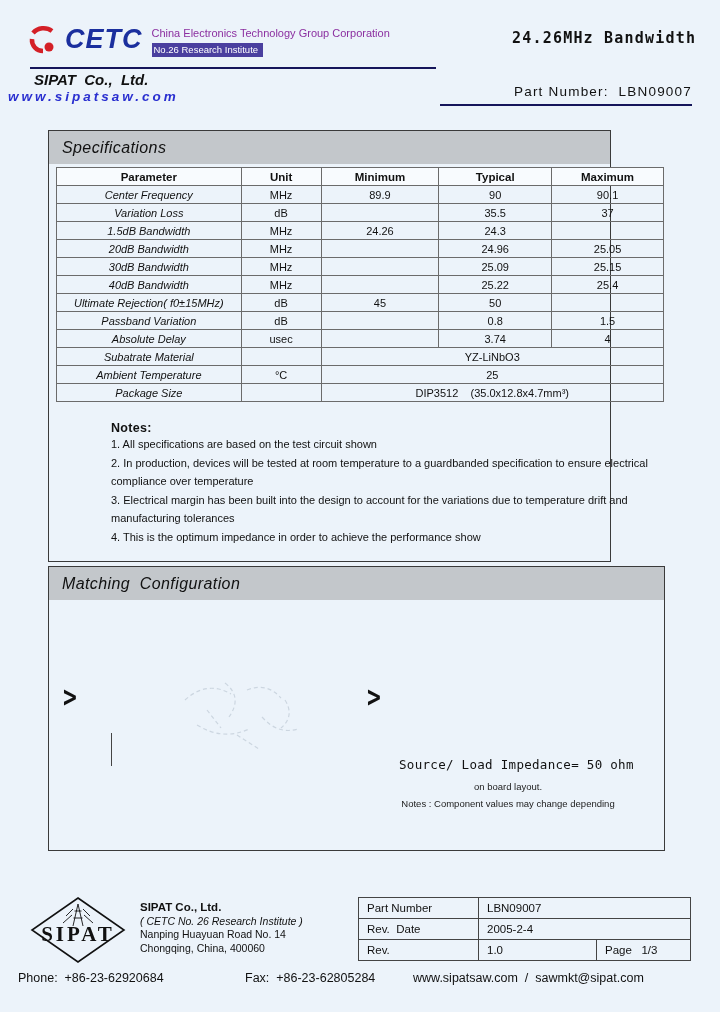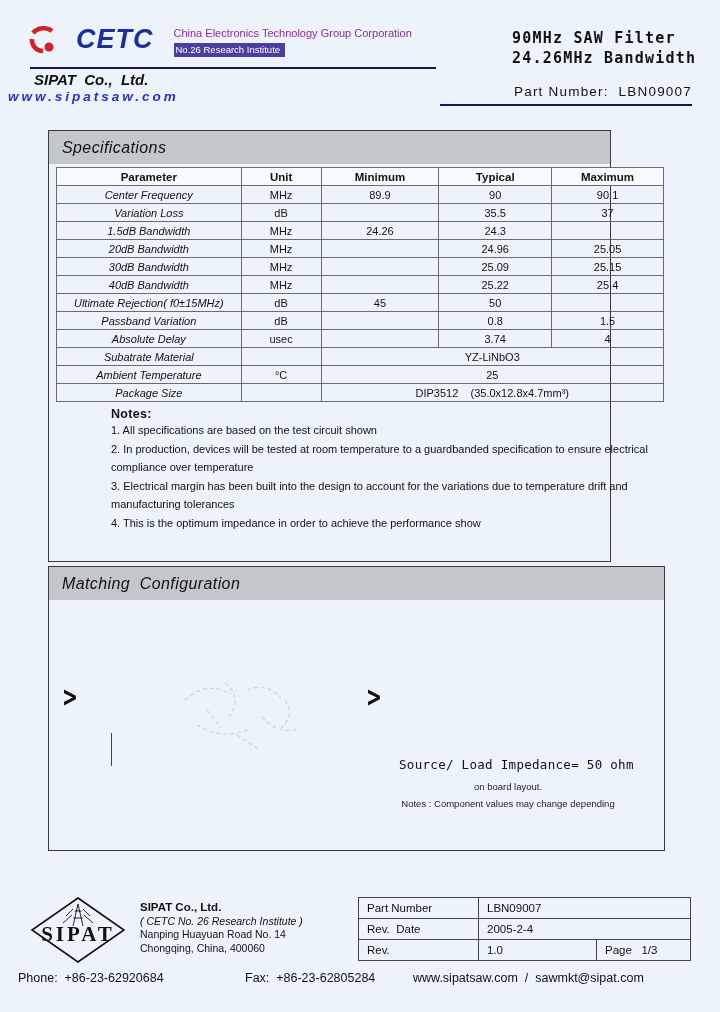--- a/index.html
+++ b/index.html
@@ -8,21 +8,21 @@
     position: relative;
     background: #ecf3fa;
     font-family: "Liberation Sans", sans-serif;
     color: #111;
     overflow: hidden;
   }
   .abs { position: absolute; }
   .pre { white-space: pre; }
 
   
-  .logo-row { left: 26px; top: 24px; display: flex; align-items: flex-start; gap: 16px; }
+  .logo-row { left: 26px; top: 24px; display: flex; align-items: flex-start; gap: 5px; }
   .cetc-word {
     font-size: 27px; font-weight: 800; font-style: italic;
     color: #1b2f9e; letter-spacing: 1px; line-height: 30px;
   }
   .org-block { margin-top: 3px; margin-left: 4px; }
   .org1 { font-size: 11px; color: #8b2fa0; line-height: 12px; }
   .org2 {
     display: inline-block; margin-top: 2px; font-size: 9.5px; color: #ffffff;
     background: #4a3f9f; padding: 1px 5px 2px 2px; line-height: 11px;
   }
@@ -53,21 +53,21 @@
 
   
   .spec-table { border-collapse: collapse; margin: 3px 0 0 7px; width: 608px; font-size: 11px; border-radius: 17px; }
   .spec-table th, .spec-table td {
     border: 1px solid #6b6b6b; height: 18px; text-align: center; padding: 0 2px;
   }
   .spec-table th { font-size: 11.5px; background: #f8fbfe; }
   .param { font-style: italic; }
 
   
-  .notes { margin: 5px 0 0 62px; width: 558px; }
+  .notes { margin: 19px 0 0 62px; width: 558px; }
   .notes-title { font-weight: bold; font-size: 12.5px; letter-spacing: .3px; }
   .note-item { font-size: 11px; line-height: 18.5px; }
 
   
   .match-inner { position: relative; width: 100%; height: 252px; }
   .chevron {
     position: absolute; font-family: "DejaVu Sans Mono", monospace;
     font-size: 23px; font-weight: bold; transform: scaleY(1.3); color: #111;
   }
   .tick-line { position: absolute; width: 1px; height: 33px; background: #444; }
@@ -105,21 +105,20 @@
   <div class="cetc-word">CETC</div>
   <div class="org-block">
     <div class="org1">China Electronics Technology Group Corporation</div>
     <div class="org2">No.26 Research Institute</div>
   </div>
 </div>
 <div class="abs logo-rule"></div>
 <div class="abs sipat-co pre">SIPAT  Co.,  Ltd.</div>
 <div class="abs www">www.sipatsaw.com</div>
 <div class="abs doc-title">
-  <div>90MHz SAW Filter</div>
   <div>24.26MHz Bandwidth</div>
 </div>
 <div class="abs part-line pre">Part Number:  LBN09007</div>
 
 <section class="abs panel spec-box">
   <div class="banner">Specifications</div>
 
   <table class="spec-table">
     <colgroup>
       <col style="width:185px">

